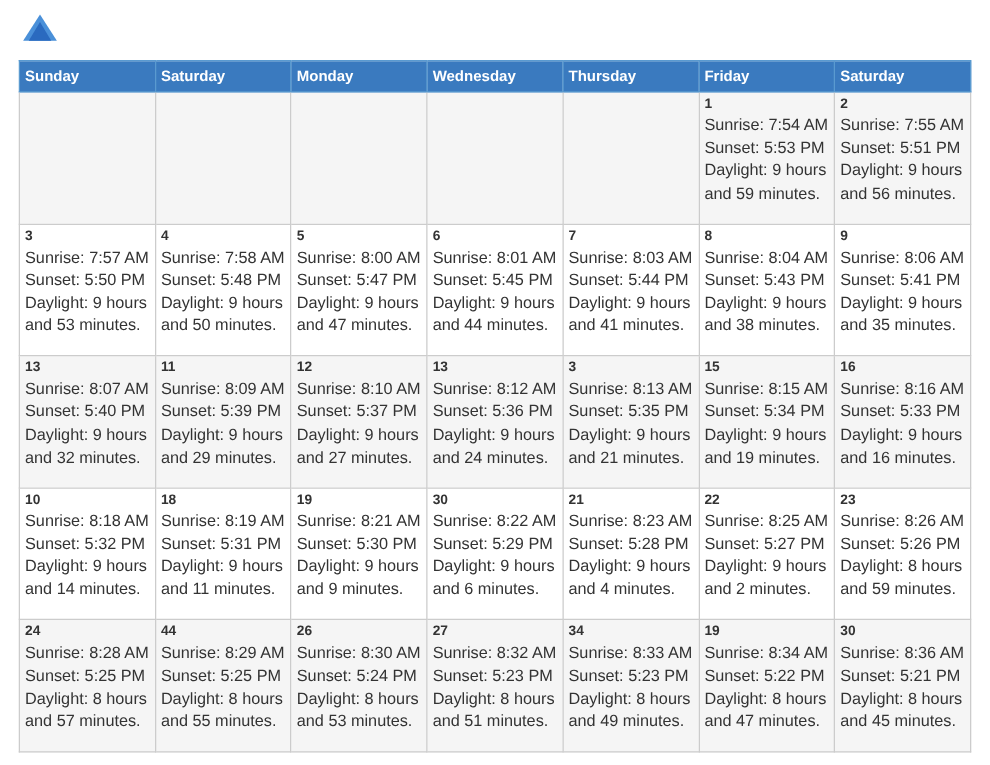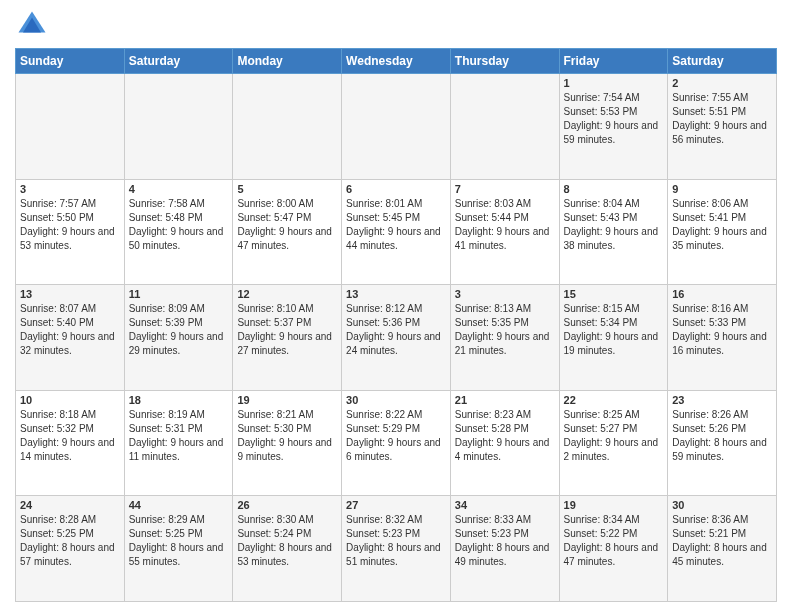--- a/index.html
+++ b/index.html
@@ -94,21 +94,21 @@
     .calendar tbody tr:nth-child(even) td {
       background: #fff;
     }
     .day-number {
       font-weight: bold;
       font-size: 11px;
       display: block;
       margin-bottom: 2px;
     }
     .day-info {
-      font-size: 10px;
+      font-size: 13px;
       line-height: 1.4;
     }
     td.empty {
       background: #f9f9f9;
     }
   </style>
 </head>
 <body>
 
 <div class="page">

